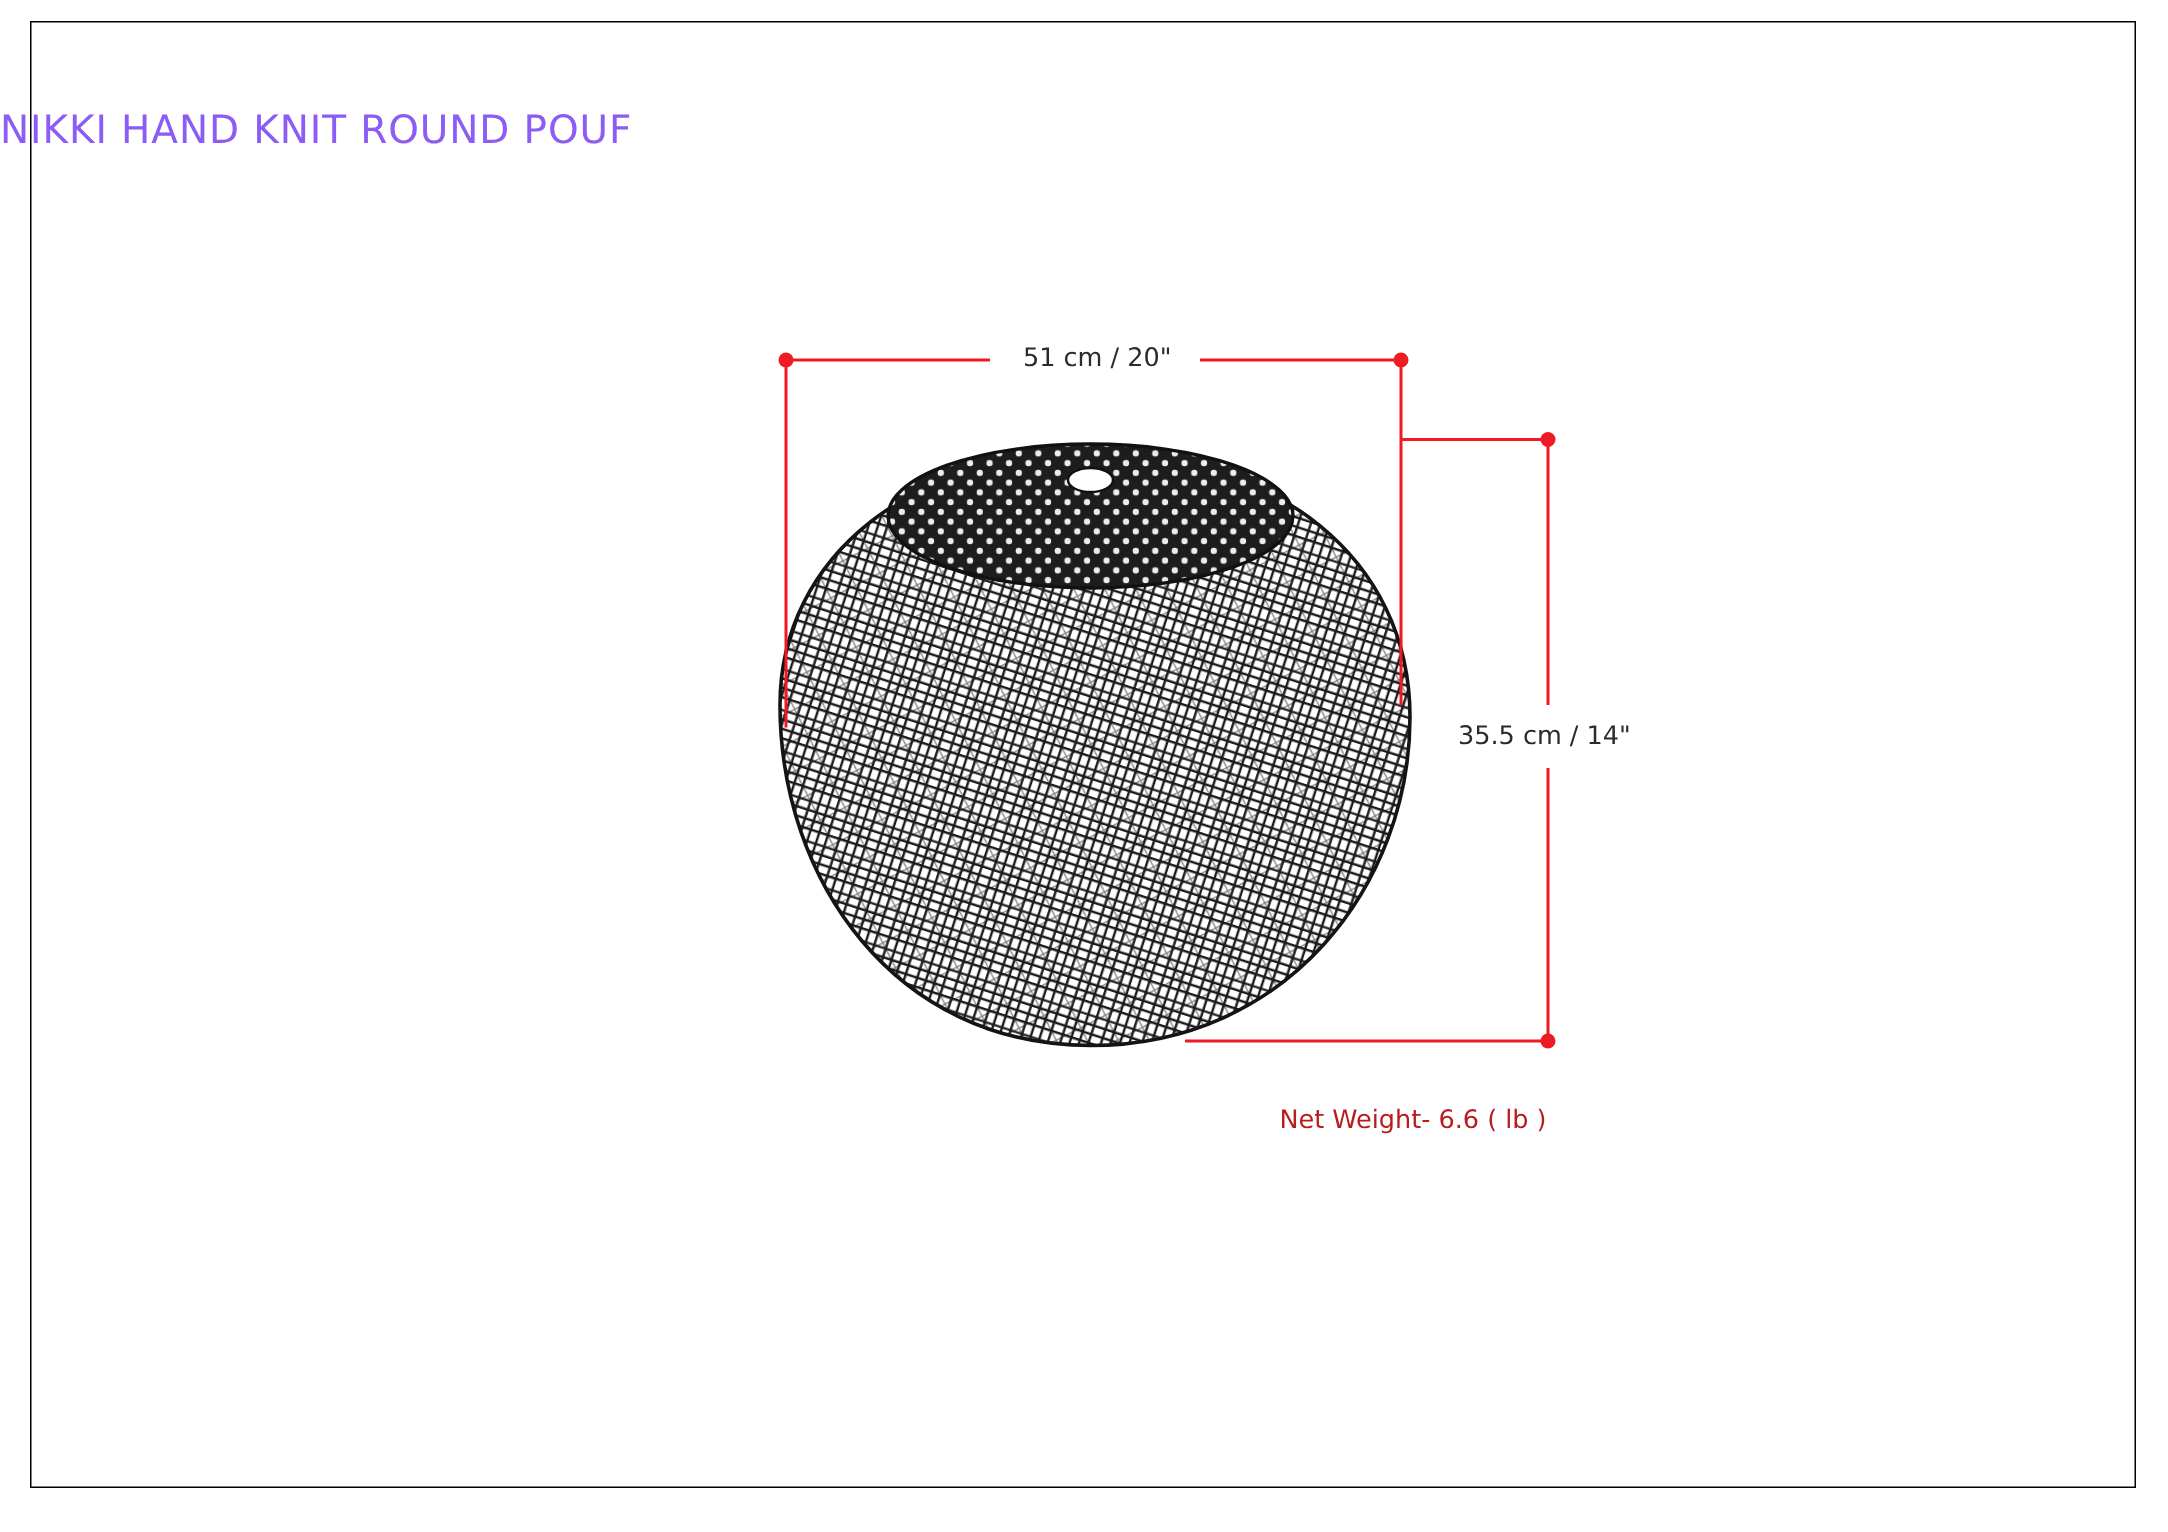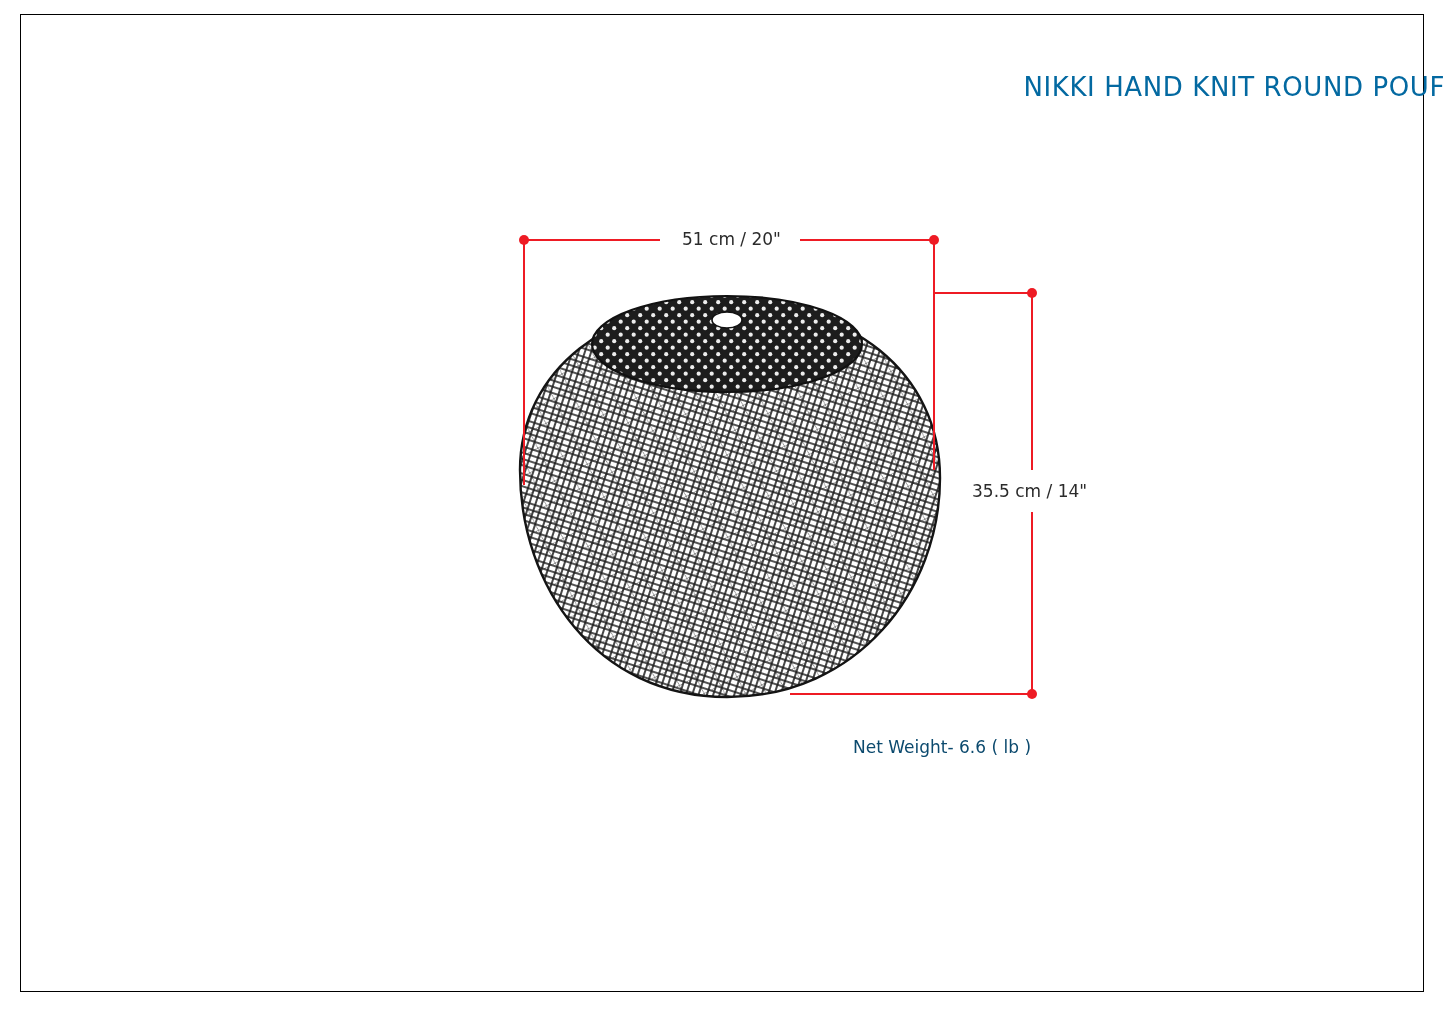--- a/index.html
+++ b/index.html
@@ -22,24 +22,24 @@
     height: 978px;
     border: 1px solid #000000;
     box-sizing: border-box;
     background: #ffffff;
   }
   .page-title {
     position: absolute;
     left: 0;
     top: 72px;
     width: 1445px;
-    text-align: right;
+    text-align: left;
     font-size: 26px;
     letter-spacing: 0.6px;
-    color: #0369a1;
+    color: #8b5cf6;
     font-weight: 400;
   }
   .diagram-stage {
     position: absolute;
     left: 0;
     top: 0;
     width: 1445px;
     height: 1021px;
     pointer-events: none;
   }
@@ -57,21 +57,21 @@
   }
   .dim-height-label {
     left: 972px;
     top: 481px;
   }
   .net-weight {
     position: absolute;
     left: 853px;
     top: 737px;
     font-size: 17px;
-    color: #0c4a6e;
+    color: #b91c1c;
     white-space: nowrap;
   }
 </style>
 </head>
 <body>
 
 <div class="page-frame"></div>
 
 <div class="page-title">NIKKI HAND KNIT ROUND POUF</div>
 

